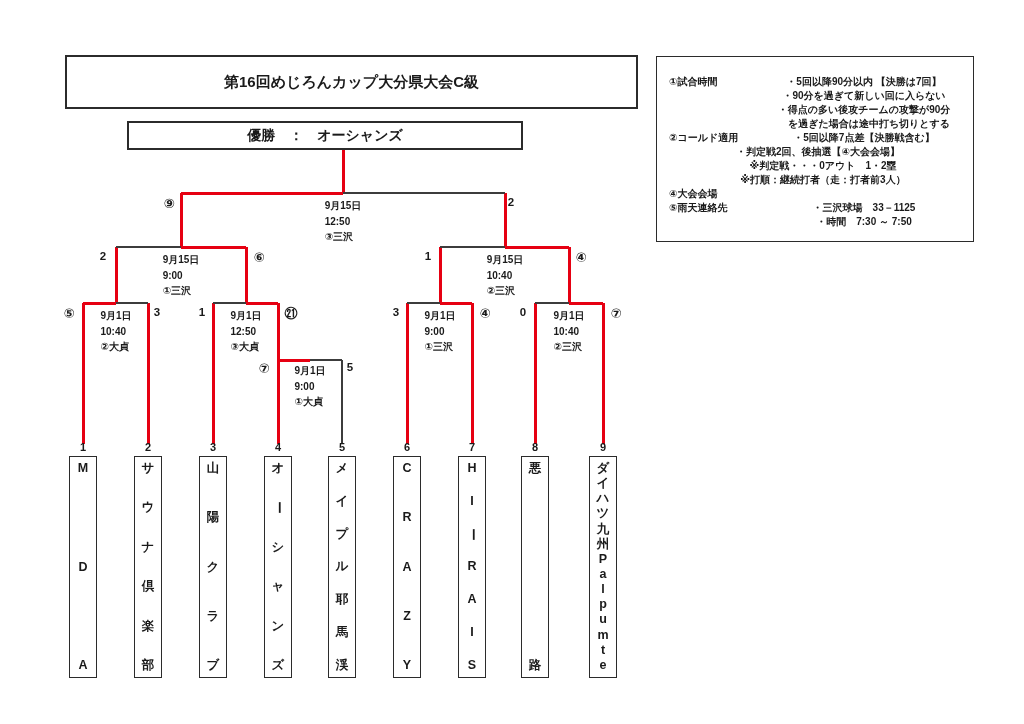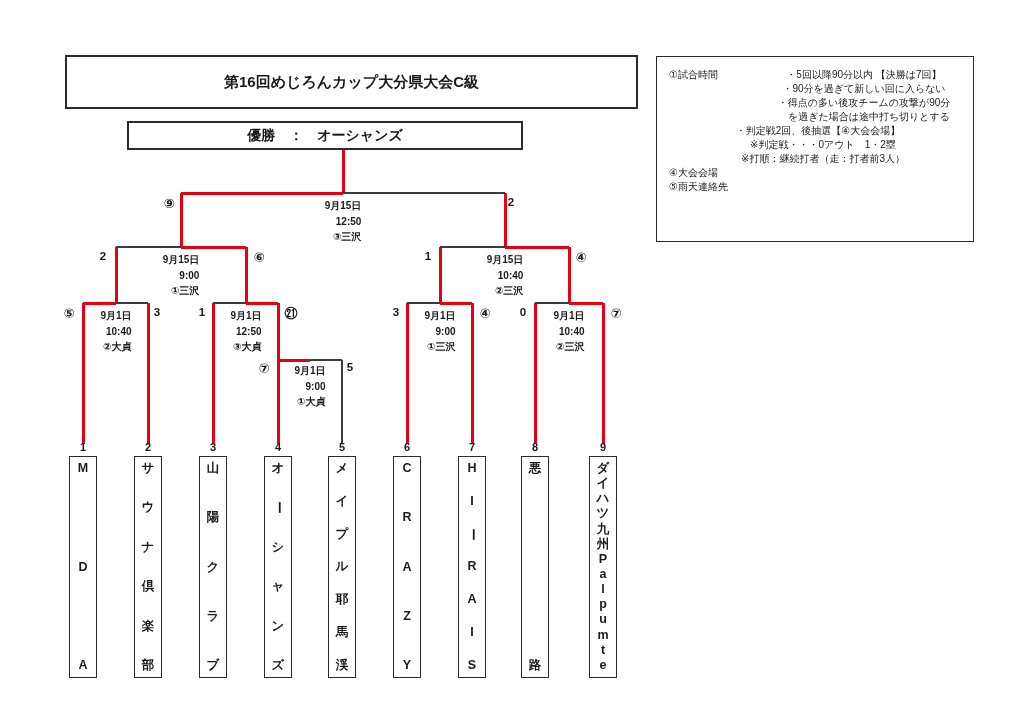--- a/index.html
+++ b/index.html
@@ -4,26 +4,26 @@
 <style>
   html,body{margin:0;padding:0;background:#ffffff;}
   #page{position:relative;width:1024px;height:724px;background:#ffffff;overflow:hidden;
         font-family:"Liberation Sans","DejaVu Sans",sans-serif;color:#1a1a1a;}
   .box{position:absolute;background:#fff;border:2px solid #2b2b2b;box-sizing:border-box;}
   .title-box{left:65px;top:55px;width:573px;height:54px;display:flex;flex-direction:column;
              justify-content:center;align-items:center;font-size:15px;font-weight:bold;line-height:20px;}
   .winner-box{left:127px;top:121px;width:396px;height:29px;display:flex;justify-content:center;
               align-items:center;gap:14px;font-size:14px;font-weight:bold;}
   .info-box{left:656px;top:56px;width:318px;height:186px;border-width:1.5px;
-            padding:11px 6px 0 12px;font-size:10px;font-weight:normal;line-height:14px;}
+            padding:18px 6px 0 12px;font-size:10px;font-weight:bold;line-height:14px;}
   .info-row{display:flex;}
   .info-label{width:92px;flex:0 0 92px;}
   .info-lines{flex:1;text-align:center;}
   .vline,.hline{position:absolute;}
-  .match-info{position:absolute;transform:translateX(-50%);text-align:right;
+  .match-info{position:absolute;transform:translateX(-50%);text-align:left;
               font-size:10px;font-weight:bold;line-height:15.5px;white-space:nowrap;}
   .score{position:absolute;transform:translateX(-50%);font-weight:bold;white-space:nowrap;}
   .team-seed{position:absolute;transform:translateX(-50%);font-size:11px;font-weight:bold;}
   .team-box{position:absolute;width:28px;height:222px;border:1.5px solid #2b2b2b;box-sizing:border-box;
             display:flex;flex-direction:column;justify-content:space-between;align-items:center;
             padding:5px 0;background:#fff;}
   .team-char{font-size:12.5px;font-weight:bold;line-height:13px;}
   .team-char.dash{transform:rotate(90deg);}
 </style>
 </head>
@@ -45,31 +45,41 @@
       <div class="info-row">
         <div class="info-label">①試合時間</div>
         <div class="info-lines">
           <div>・5回以降90分以内 【決勝は7回】</div>
           <div>・90分を過ぎて新しい回に入らない</div>
           <div>・得点の多い後攻チームの攻撃が90分</div>
           <div>　を過ぎた場合は途中打ち切りとする</div>
         </div>
       </div>
       <div class="info-row">
+        <div class="info-label">②コールド適用</div>
+        <div class="info-lines">
+          <div>・5回以降7点差【決勝戦含む】</div>
+        </div>
+      </div>
+      <div class="info-row">
         <div class="info-lines">
           <div>・判定戦2回、後抽選【④大会会場】</div>
           <div>　※判定戦・・・0アウト　1・2塁</div>
           <div>　※打順：継続打者（走：打者前3人）</div>
         </div>
       </div>
       <div class="info-row">
         <div class="info-label">④大会会場</div>
       </div>
       <div class="info-row">
         <div class="info-label">⑤雨天連絡先</div>
+        <div class="info-lines">
+          <div>・三沢球場　33－1125</div>
+          <div>・時間　7:30 ～ 7:50</div>
+        </div>
       </div>
     </div>
 
   <div id="lines">
       <div class="vline" style="left: 342px; top: 150px; width: 3px; height: 43px; background: rgb(230, 0, 18);"></div>
       <div class="vline" style="left: 180px; top: 193px; width: 3px; height: 54px; background: rgb(230, 0, 18);"></div>
       <div class="vline" style="left: 504px; top: 193px; width: 3px; height: 54px; background: rgb(230, 0, 18);"></div>
       <div class="vline" style="left: 115px; top: 247px; width: 3px; height: 56px; background: rgb(230, 0, 18);"></div>
       <div class="vline" style="left: 245px; top: 247px; width: 3px; height: 56px; background: rgb(230, 0, 18);"></div>
       <div class="vline" style="left: 439px; top: 247px; width: 3px; height: 56px; background: rgb(230, 0, 18);"></div>

